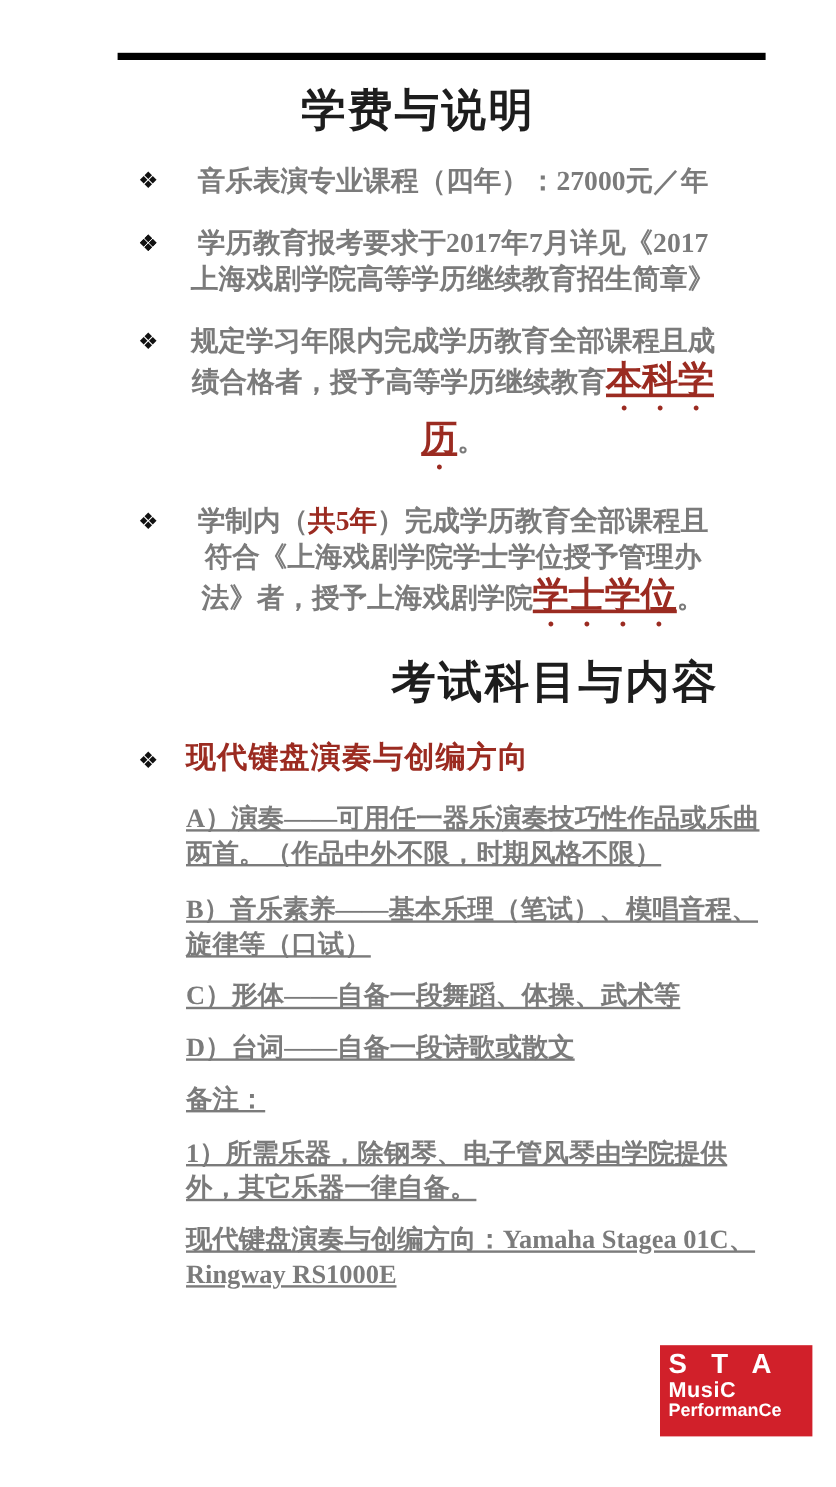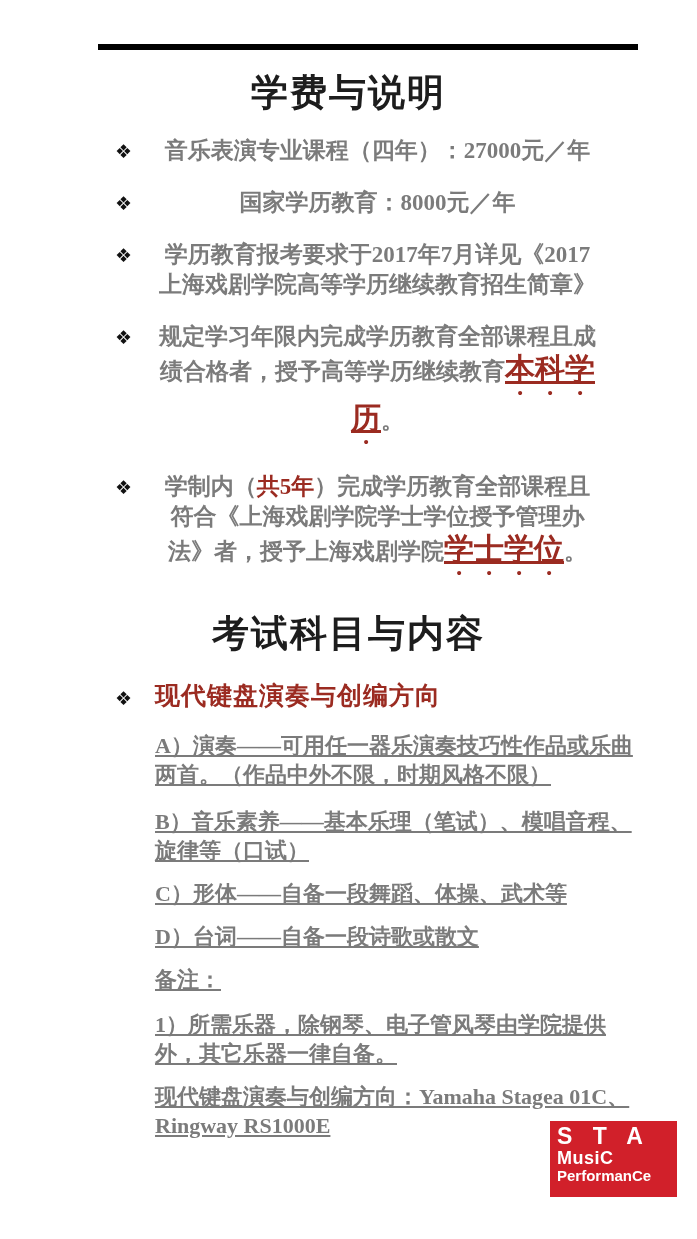--- a/index.html
+++ b/index.html
@@ -19,21 +19,21 @@
     background:#000000;
   }
   h1.section-title {
     margin:22px 78px 0 78px;
     text-align:center;
     font-size:37px;
     line-height:42px;
     color:var(--heading,#1d1d1d);
     letter-spacing:2px;
   }
-  h1.exam-title { margin-top:32px; }
+  h1.exam-title { margin-top:20px;text-align:right; }
   ul.fee-list { list-style:none; }
   ul.fee-list > li {
     position:relative;
     margin:22px 77px 0 135px;
     text-align:center;
     font-size:23px;
     line-height:30px;
     color:var(--body-gray,#7b7b7b);
   }
   li.fee-item-1 { margin-top:28px; }
@@ -108,21 +108,20 @@
 
   <h1 class="section-title">学费与说明</h1>
 
   <ul class="fee-list">
     <li class="fee-item-1">
       <span class="bullet">❖</span>
       <span>音乐表演专业课程（四年）：27000元／年</span>
     </li>
     <li class="fee-item-2">
       <span class="bullet">❖</span>
-      <span>国家学历教育：8000元／年</span>
     </li>
     <li class="fee-item-3">
       <span class="bullet">❖</span>
       <span>学历教育报考要求于2017年7月详见《2017上海戏剧学院高等学历继续教育招生简章》</span>
     </li>
     <li class="fee-item-4">
       <span class="bullet">❖</span>
       <span>规定学习年限内完成学历教育全部课程且成绩合格者，授予高等学历继续教育</span><span class="red-big em-dots">本科学历</span><span>。</span>
     </li>
     <li class="fee-item-5">

